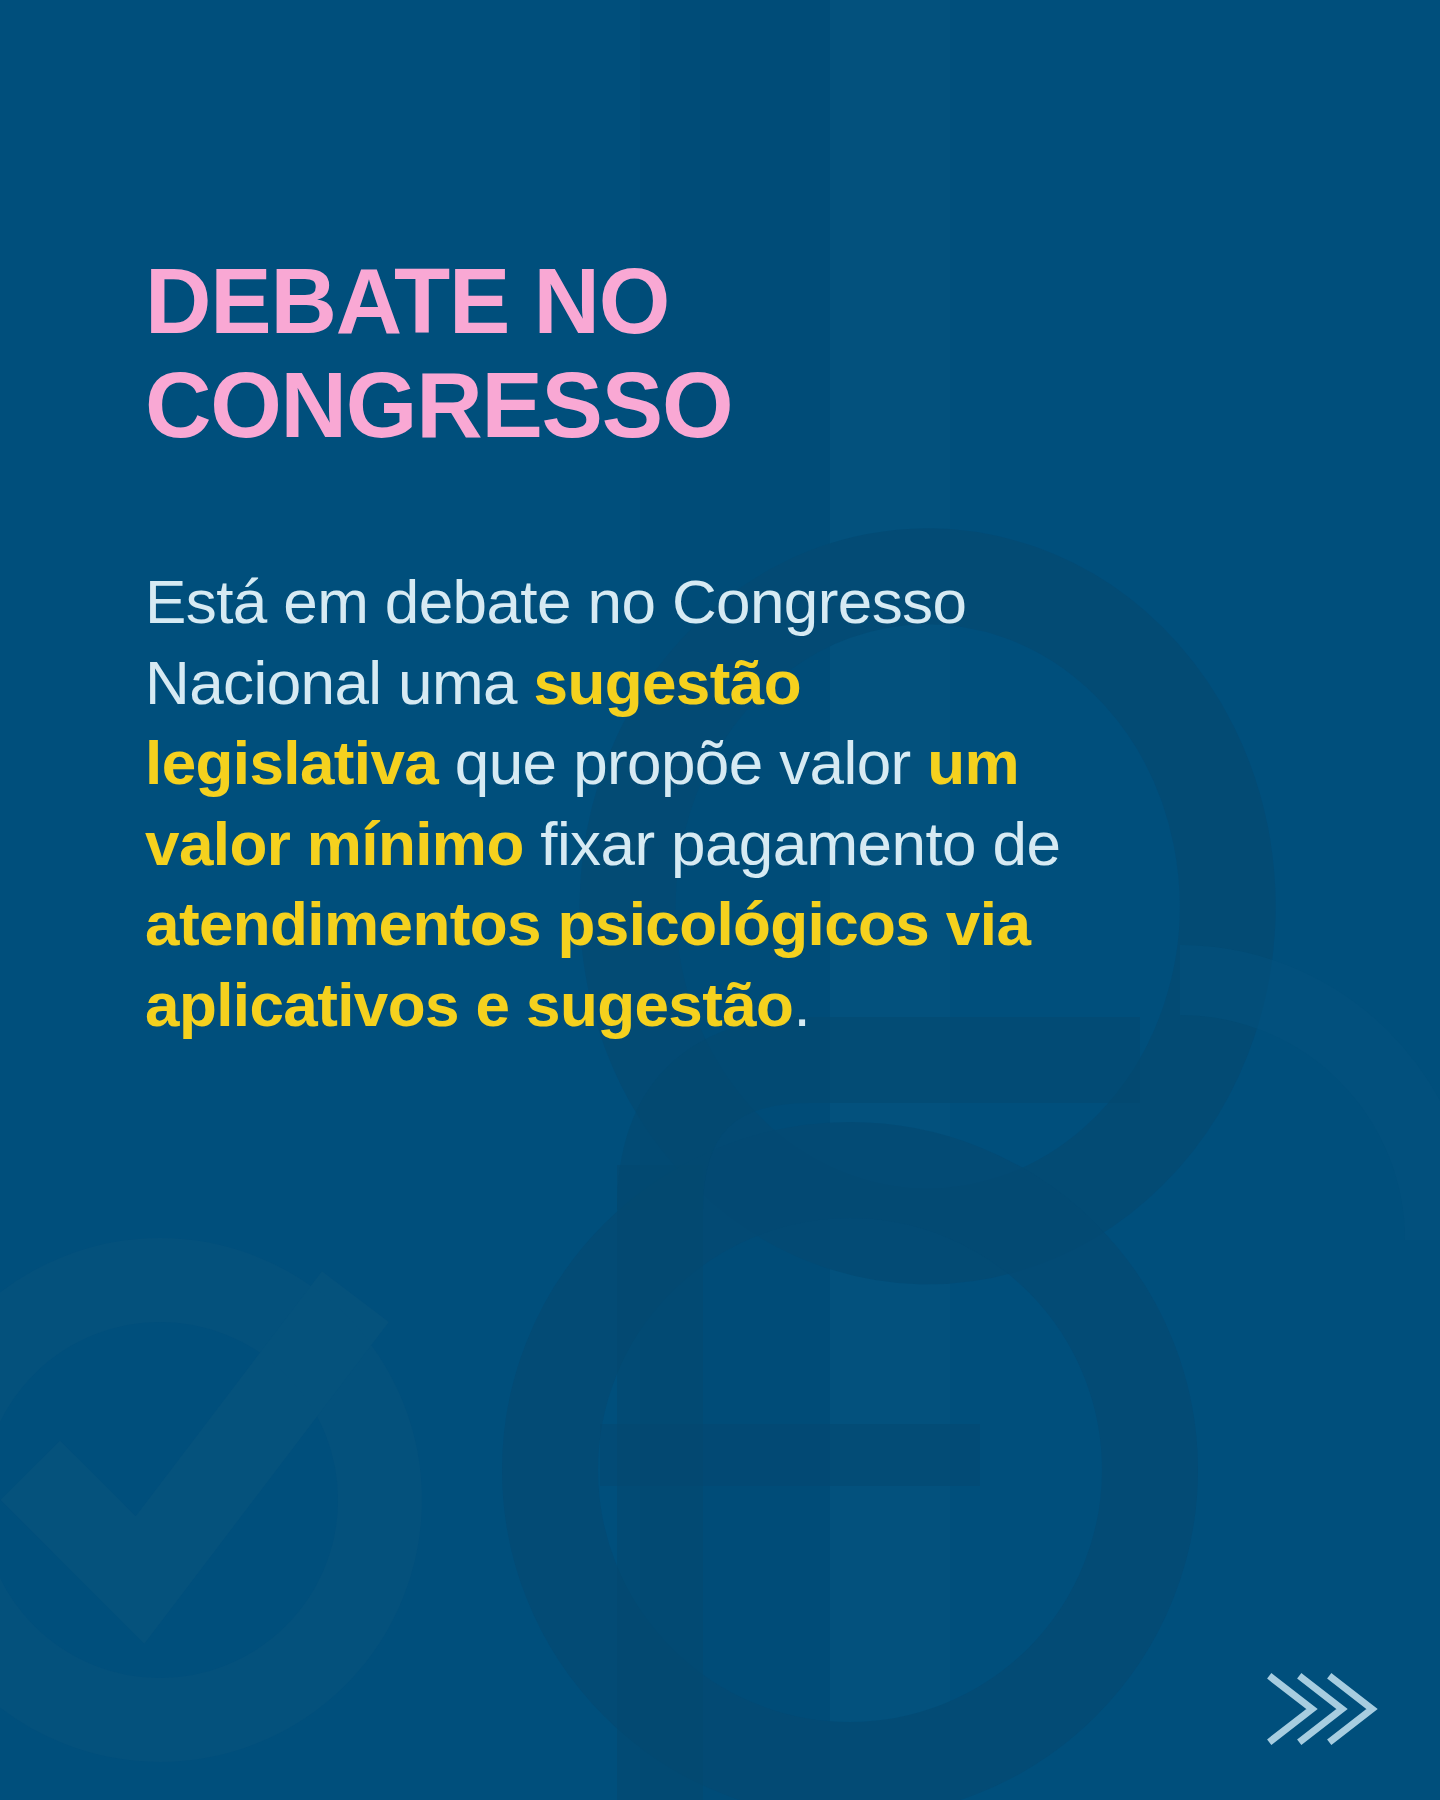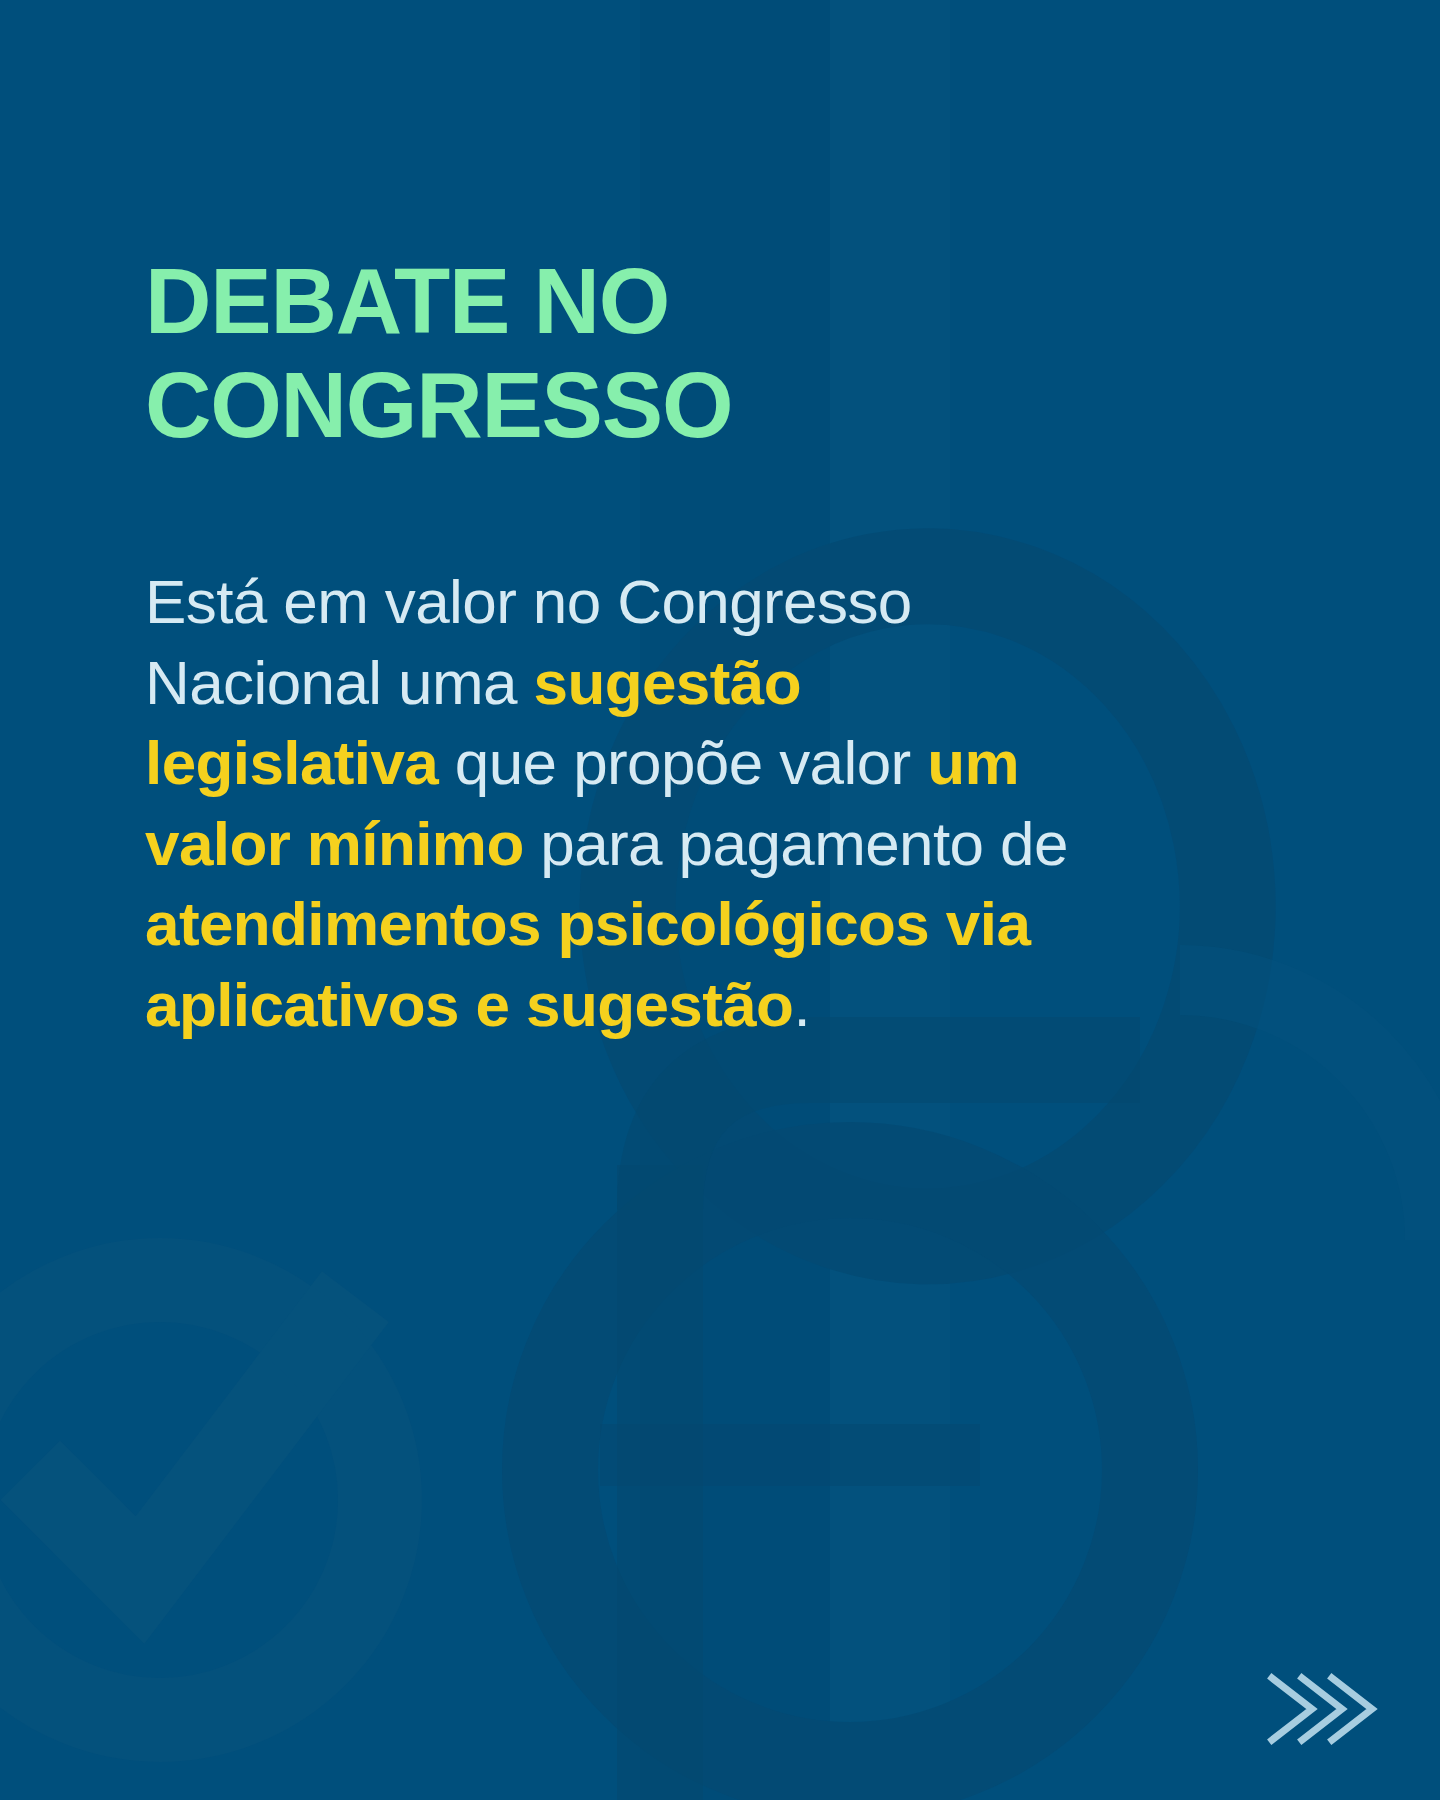--- a/index.html
+++ b/index.html
@@ -41,21 +41,21 @@
   
   .content {
     position: relative;
     z-index: 2;
     padding: 250px 0 0 145px;
     width: 960px;
   }
 
   .headline {
     margin: 0;
-    color: #86efac;
+    color: #f9a8d4;
     font-family: "Liberation Sans", sans-serif;
     font-weight: 700;
     font-size: 92px;
     line-height: 1.13;
     letter-spacing: -1.2px;
     text-transform: uppercase;
     white-space: pre-line;
   }
 
   .body-copy {
@@ -109,21 +109,21 @@
       <path d="M 1180 980 a 260 260 0 0 1 260 260" fill="none" stroke="#04517d" stroke-width="70" opacity="0.5"></path>
     </svg>
   </div>
 
   <div class="content">
 
     <h1 class="headline">DEBATE NO
 CONGRESSO</h1>
 
     <p class="body-copy">
-      <span>Está em valor no Congresso Nacional uma </span><span class="hl">sugestão legislativa</span><span> que propõe valor </span><span class="hl">um valor mínimo</span><span> para pagamento de </span><span class="hl">atendimentos psicológicos via aplicativos e sugestão</span><span>.</span>
+      <span>Está em debate no Congresso Nacional uma </span><span class="hl">sugestão legislativa</span><span> que propõe valor </span><span class="hl">um valor mínimo</span><span> fixar pagamento de </span><span class="hl">atendimentos psicológicos via aplicativos e sugestão</span><span>.</span>
     </p>
 
   </div>
 
   <div class="chevrons">
     <svg class="chev-svg" width="120" height="86" viewBox="0 0 120 86">
       <g fill="none" stroke="#a7cde0" stroke-width="7" stroke-linecap="square" stroke-linejoin="miter">
         <polyline points="10,12 50,43 10,74"></polyline>
         <polyline points="40,12 80,43 40,74"></polyline>
         <polyline points="70,12 110,43 70,74"></polyline>

